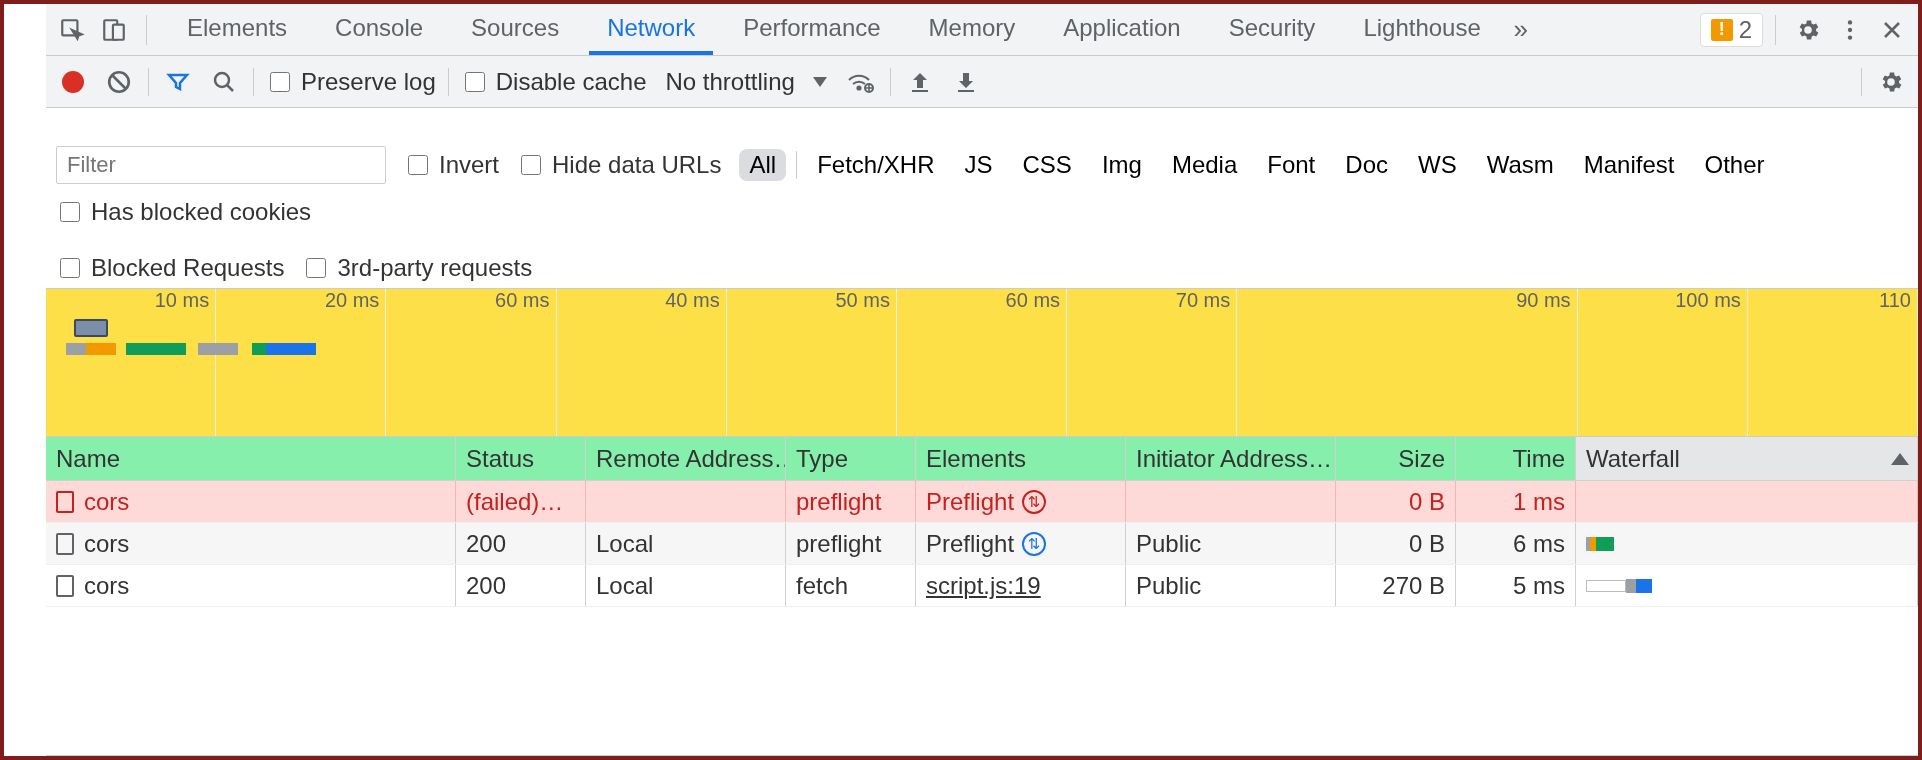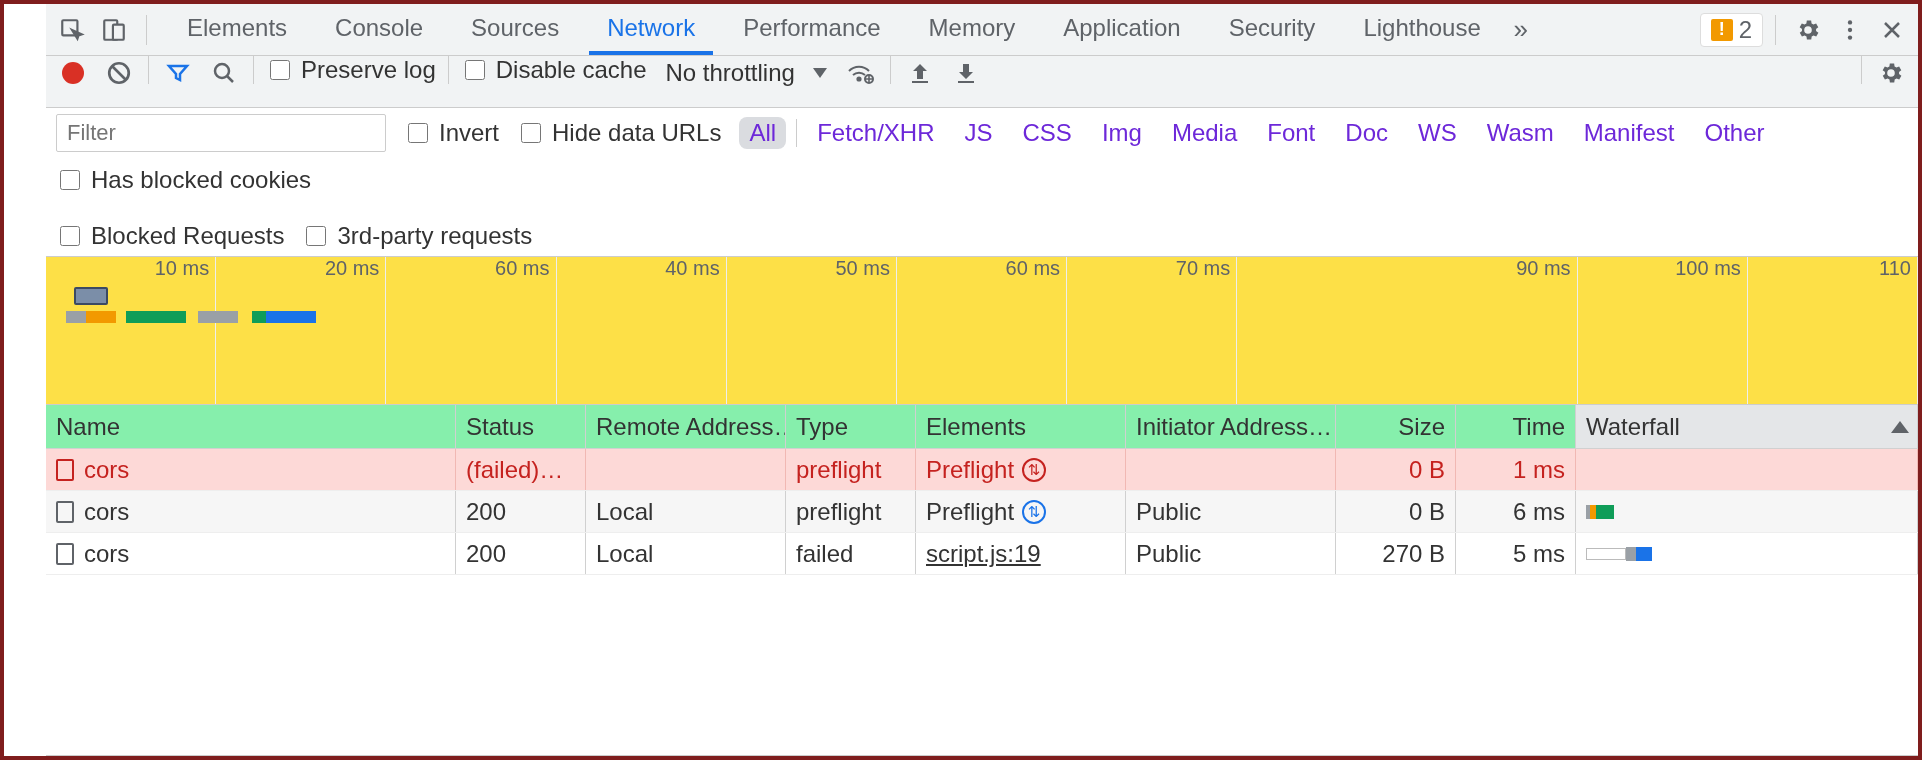--- a/index.html
+++ b/index.html
@@ -38,21 +38,21 @@
   .badge {
     display:flex; align-items:center; gap:6px;
     background:#fff; border:1px solid #ddd; border-radius:4px;
     padding: 2px 10px; color:#5f6368;
   }
   .badge .sq { width:22px; height:22px; background:#f29900; border-radius:2px; display:flex;align-items:center;justify-content:center;color:#fff;font-weight:700;font-size:18px;}
   .vsep { width:1px; height:30px; background:#ccc; margin:0 10px; }
 
   
   .toolbar {
-    display:flex; align-items:flex-start;
+    display:flex; align-items:center;
     height: 52px;
     border-bottom:1px solid #ccc;
     padding: 0 10px;
     background:#f1f3f4;
     gap: 12px;
   }
   .toolbar .icon-btn { width:34px; height:34px; display:flex; align-items:center; justify-content:center; color:#5f6368; cursor:pointer; }
   .record { width:22px; height:22px; border-radius:50%; background:#d93025; }
   .chk { display:flex; align-items:center; gap:8px; color:#333; }
   .chk input { width:20px; height:20px; accent-color:#1a73e8; }
@@ -65,28 +65,29 @@
   .tri { width:0;height:0;border-left:7px solid transparent;border-right:7px solid transparent;border-top:10px solid #5f6368;}
 
   
   .filterbar {
     display:flex; flex-wrap: wrap; align-items:center;
     min-height: 56px;
     border-bottom:1px solid #ccc;
     padding: 6px 10px;
     gap: 14px 18px;
     background:#fff;
+    margin-top:32px;
   }
   .filter-input {
     width: 330px; height: 38px;
     border:1px solid #ccc; border-radius:2px;
     padding: 0 10px; font-size: 22px; color:#888;
   }
   .type-btn {
-    padding: 2px 10px; border-radius:8px; color:#6d28d9; cursor:pointer;
+    padding: 2px 10px; border-radius:8px; color:#000000; cursor:pointer;
   }
   .type-btn.active { background:#dadce0; }
   .filterbar .vsep3 { width:1px; height:28px; background:#ccc; }
 
   
   .overview {
     height: 148px;
     border-bottom:1px solid #ccc;
     position: relative;
     background:#fde047;
@@ -380,21 +381,21 @@
             </div>
           </div>
         </div>
         <div class="grow">
           <div class="gcell col-name">
             <span class="file-ico ok"></span>
             <span>cors</span>
           </div>
           <div class="gcell col-status">200</div>
           <div class="gcell col-raddr">Local</div>
-          <div class="gcell col-type">failed</div>
+          <div class="gcell col-type">fetch</div>
           <div class="gcell col-init">
             <span class="initiator-link">script.js:19</span>
           </div>
           <div class="gcell col-iaddr">Public</div>
           <div class="gcell col-size">270 B</div>
           <div class="gcell col-time">5 ms</div>
           <div class="gcell col-wf">
             <div class="wf-bar">
               <span style="background: transparent; width: 40px; border: 1px solid rgb(187, 187, 187); height: 12px;"></span>
               <span style="background: rgb(154, 160, 166); width: 10px;"></span>

